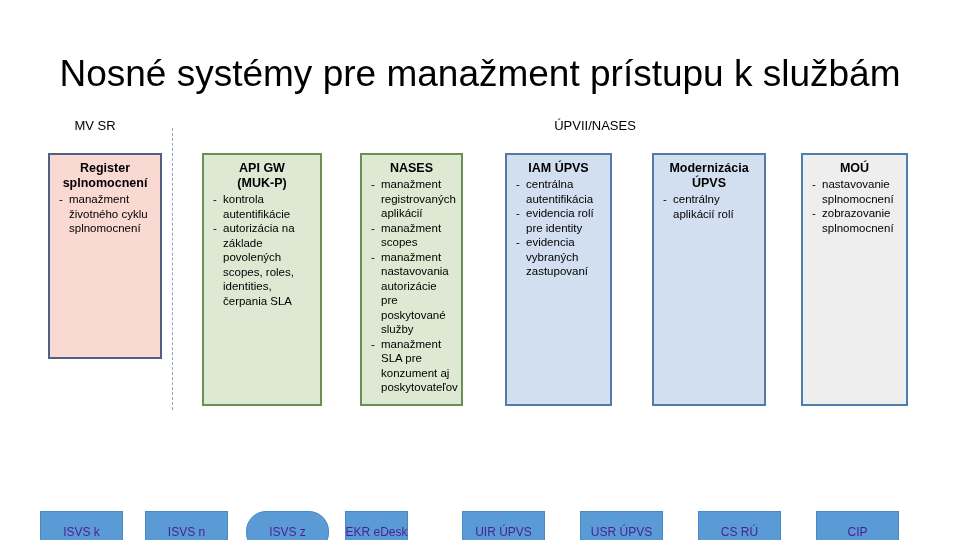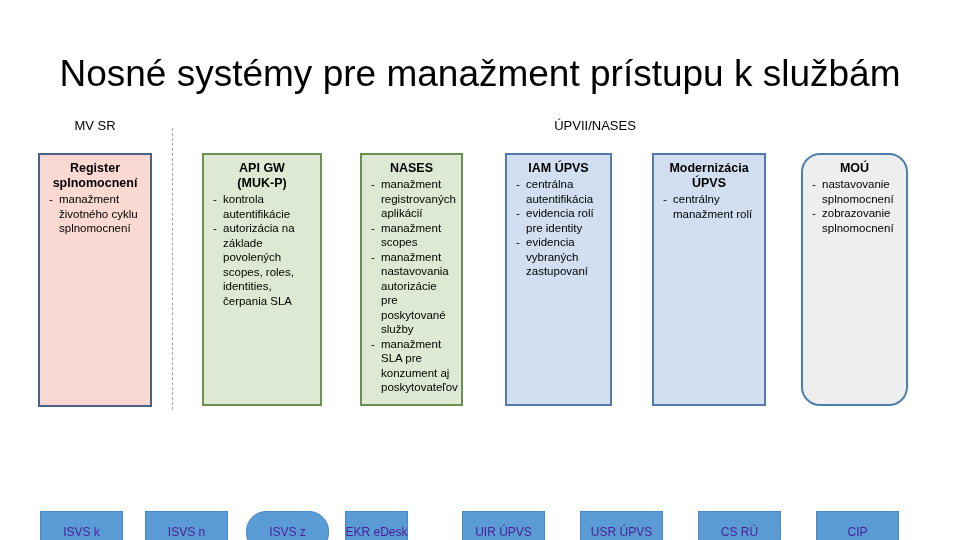--- a/index.html
+++ b/index.html
@@ -82,26 +82,26 @@
     text-align: left;
   }
   .box-list li::before {
     content: "-";
     position: absolute;
     left: 1px;
     top: 0;
   }
 
   
-  #box-register    { left: 38px;  top: 153px; width: 114px; height: 254px; }
+  #box-register    { left: 48px;  top: 153px; width: 114px; height: 206px; }
   #box-apigw       { left: 202px; top: 153px; width: 120px; height: 253px; }
   #box-camp        { left: 360px; top: 153px; width: 103px; height: 253px; }
   #box-iam         { left: 505px; top: 153px; width: 107px; height: 253px; }
   #box-modern      { left: 652px; top: 153px; width: 114px; height: 253px; }
-  #box-mou         { left: 801px; top: 153px; width: 107px; height: 253px; border-radius: 19px; }
+  #box-mou         { left: 801px; top: 153px; width: 107px; height: 253px; }
 
   
   .fill-pink  { background: #fbd9d3; border-color: #4e6180; }
   .fill-green { background: #dde9d2; border-color: #6a9152; }
   .fill-blue  { background: #d2dff0; border-color: #557aaa; }
   .fill-gray  { background: #eeeeee; border-color: #4e7fab; }
 
   .sys-button {
     position: absolute;
     box-sizing: border-box;
@@ -184,21 +184,21 @@
       <li>evidencia vybraných zastupovaní</li>
     </ul>
   </div>
 
   <div class="box fill-blue" id="box-modern">
     <div class="box-title">
       <span>Modernizácia</span><br>
       <span>ÚPVS</span>
     </div>
     <ul class="box-list">
-      <li>centrálny manažment rolí</li>
+      <li>centrálny aplikácií rolí</li>
     </ul>
   </div>
 
   <div class="box fill-gray" id="box-mou">
     <div class="box-title">
       <span>MOÚ</span>
     </div>
     <ul class="box-list">
       <li>nastavovanie splnomocnení</li>
       <li>zobrazovanie splnomocnení</li>

